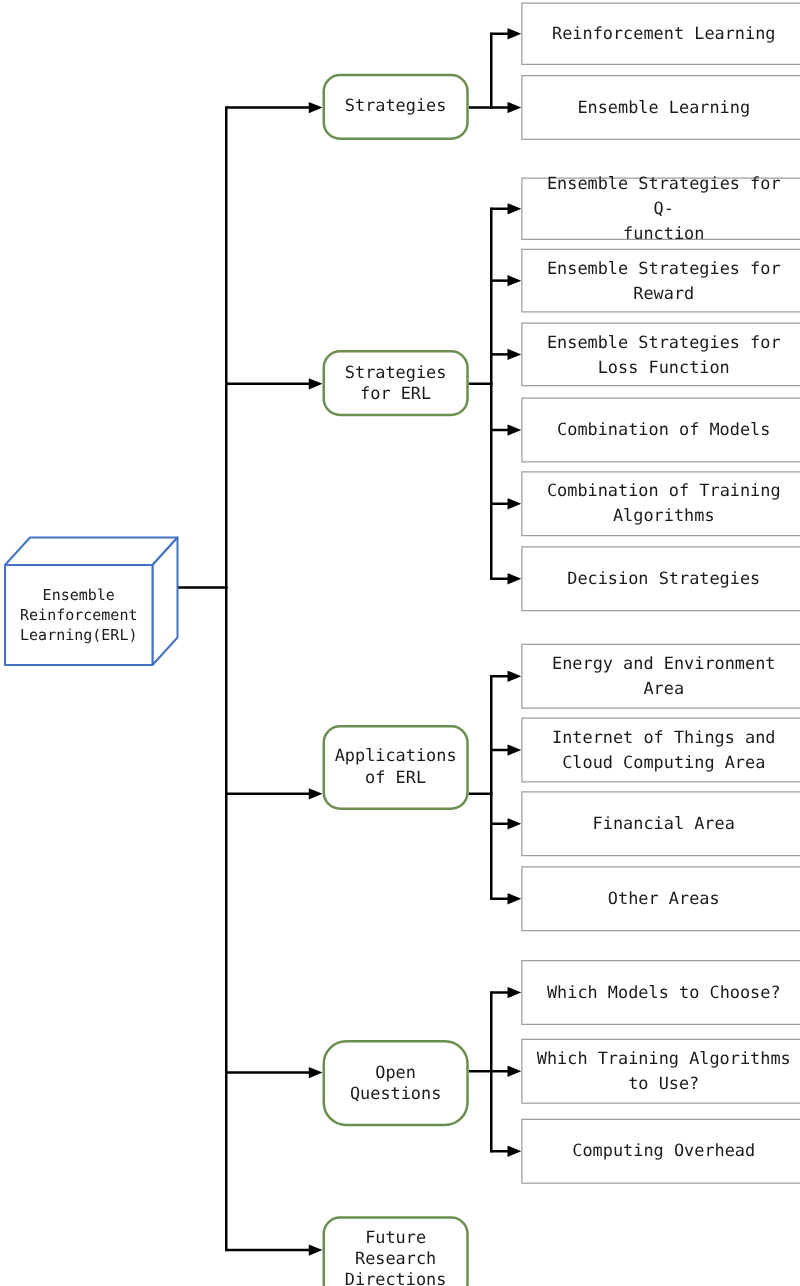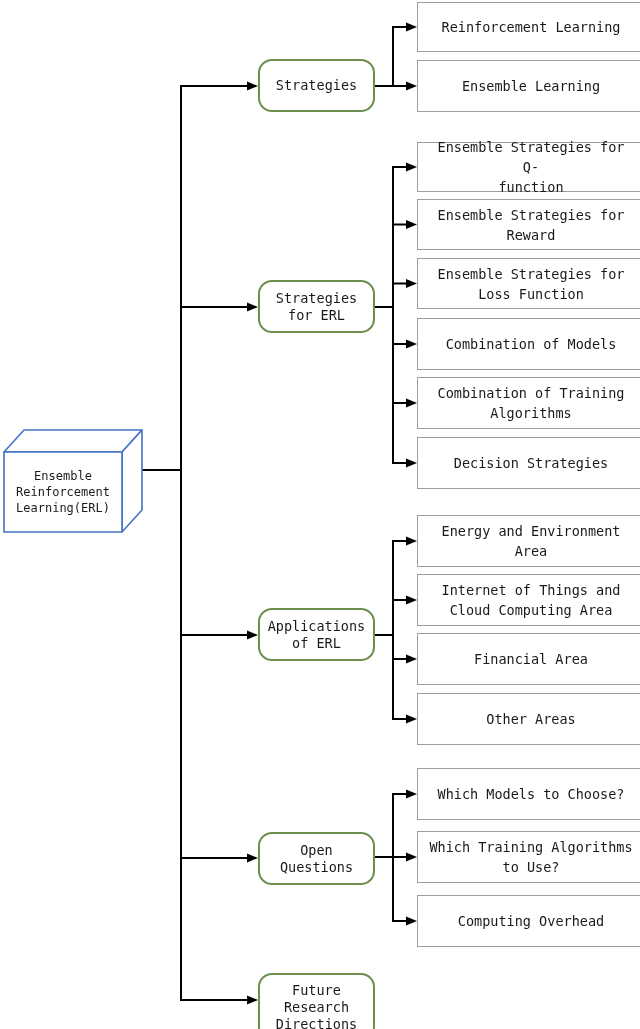--- a/index.html
+++ b/index.html
@@ -49,22 +49,22 @@
   .lf-en{top:515px;height:52px;}
   .lf-io{top:574px;height:52px;}
   .lf-fi{top:633px;height:52px;}
   .lf-oa{top:693px;height:52px;}
   .lf-wm{top:768px;height:52px;}
   .lf-wt{top:831px;height:52px;}
   .lf-co{top:895px;height:52px;}
   
   .br-bg{top:59px;height:53px;}
   .br-st{top:280px;height:53px;}
-  .br-ap{top:608px;height:53px;}
-  .br-oq{top:832px;height:53px;}
+  .br-ap{top:580px;height:68px;}
+  .br-oq{top:832px;height:69px;border-radius:19px;}
   .br-fr{top:973px;height:68px;}
 </style>
 </head>
 <body>
 
 <div id="canvas">
 
   <svg id="wires" width="640" height="1029" viewBox="0 0 640 1029" xmlns="http://www.w3.org/2000/svg">
     <g stroke="#000000" stroke-width="2" fill="none">
 

